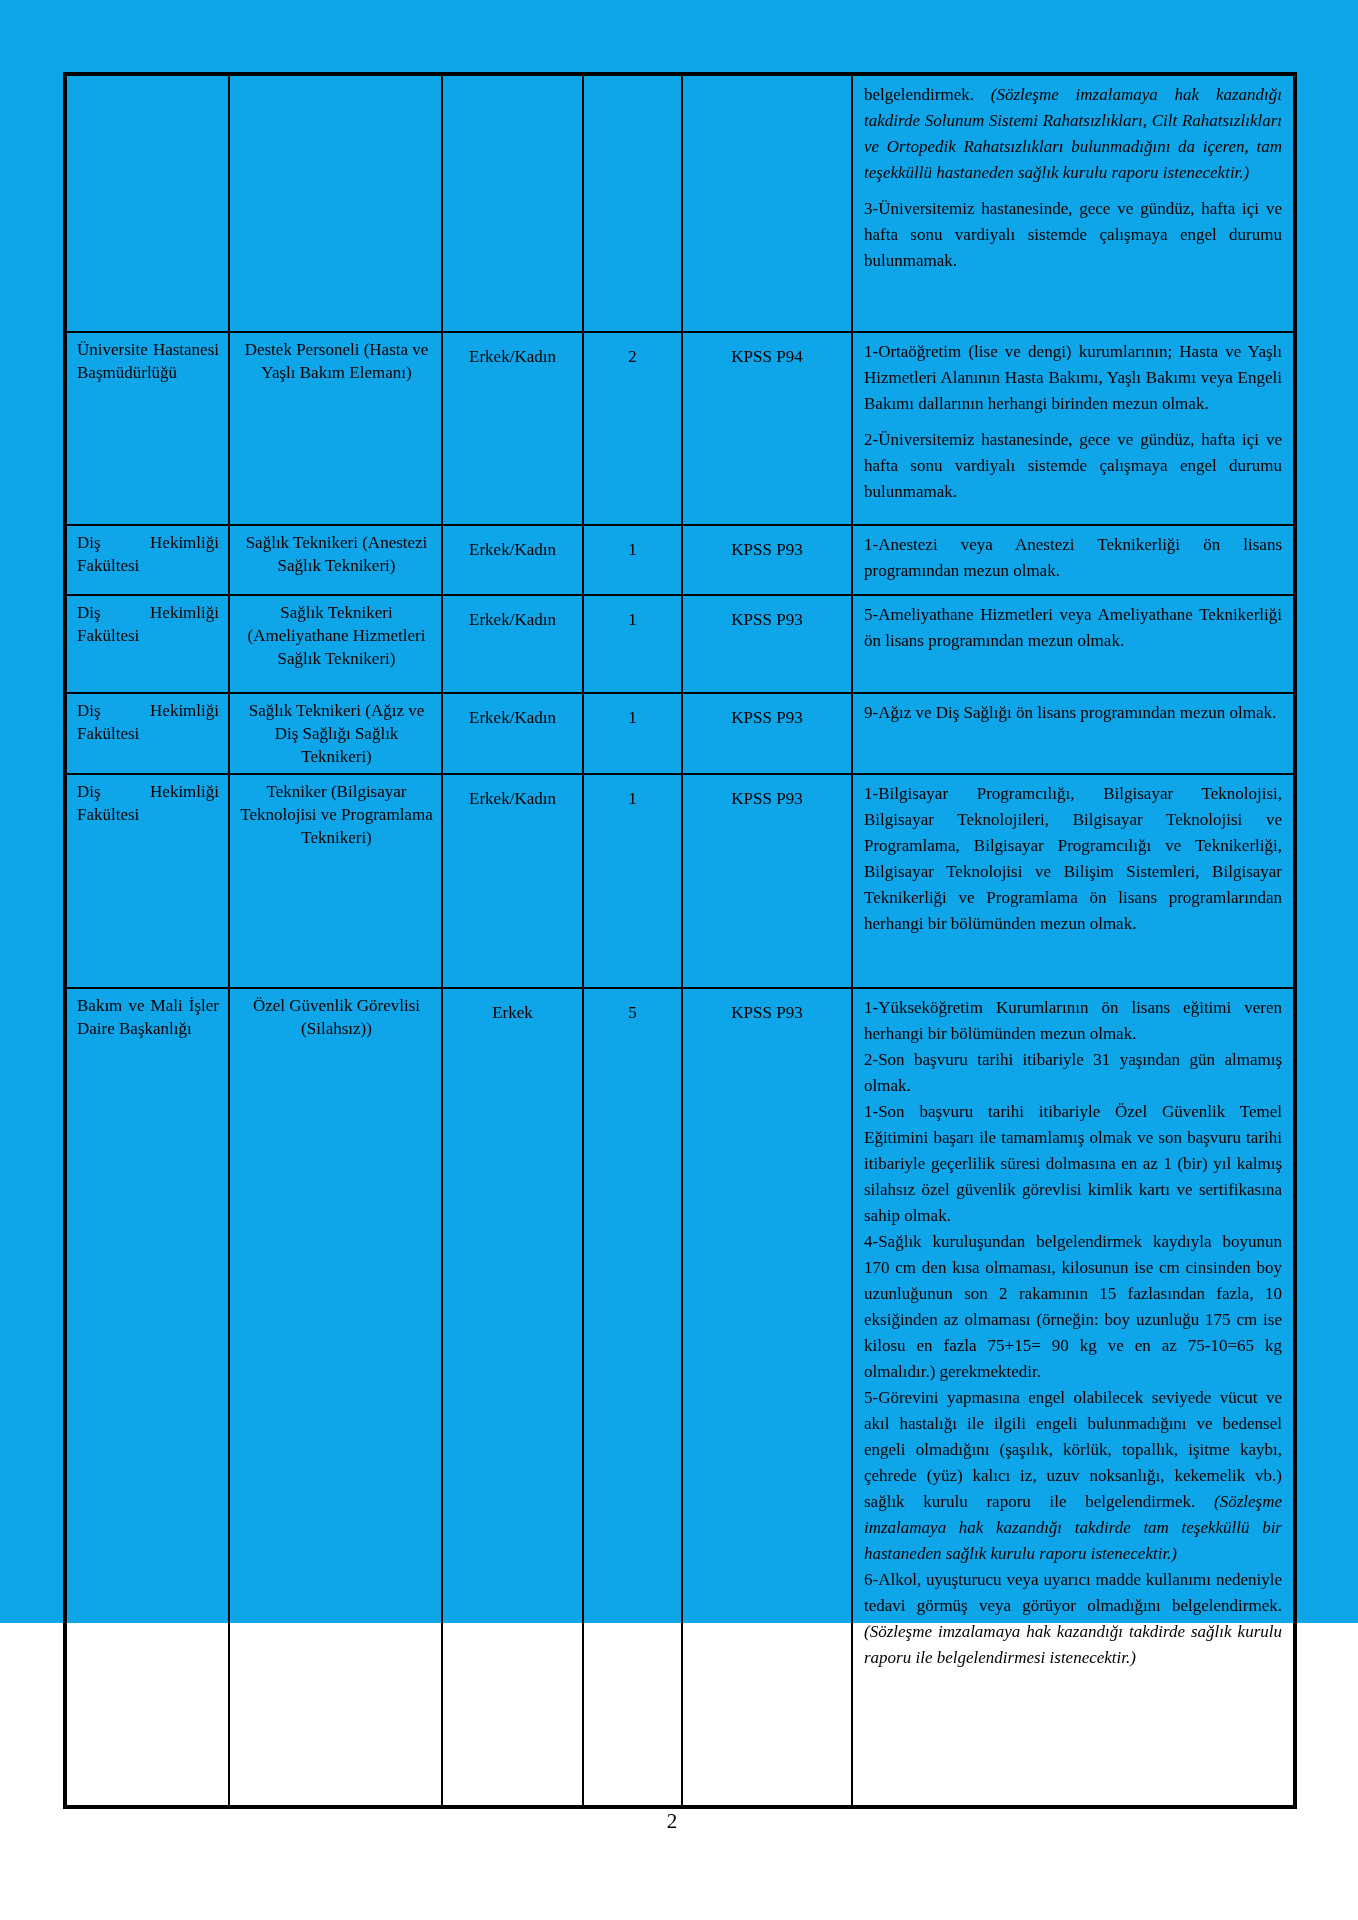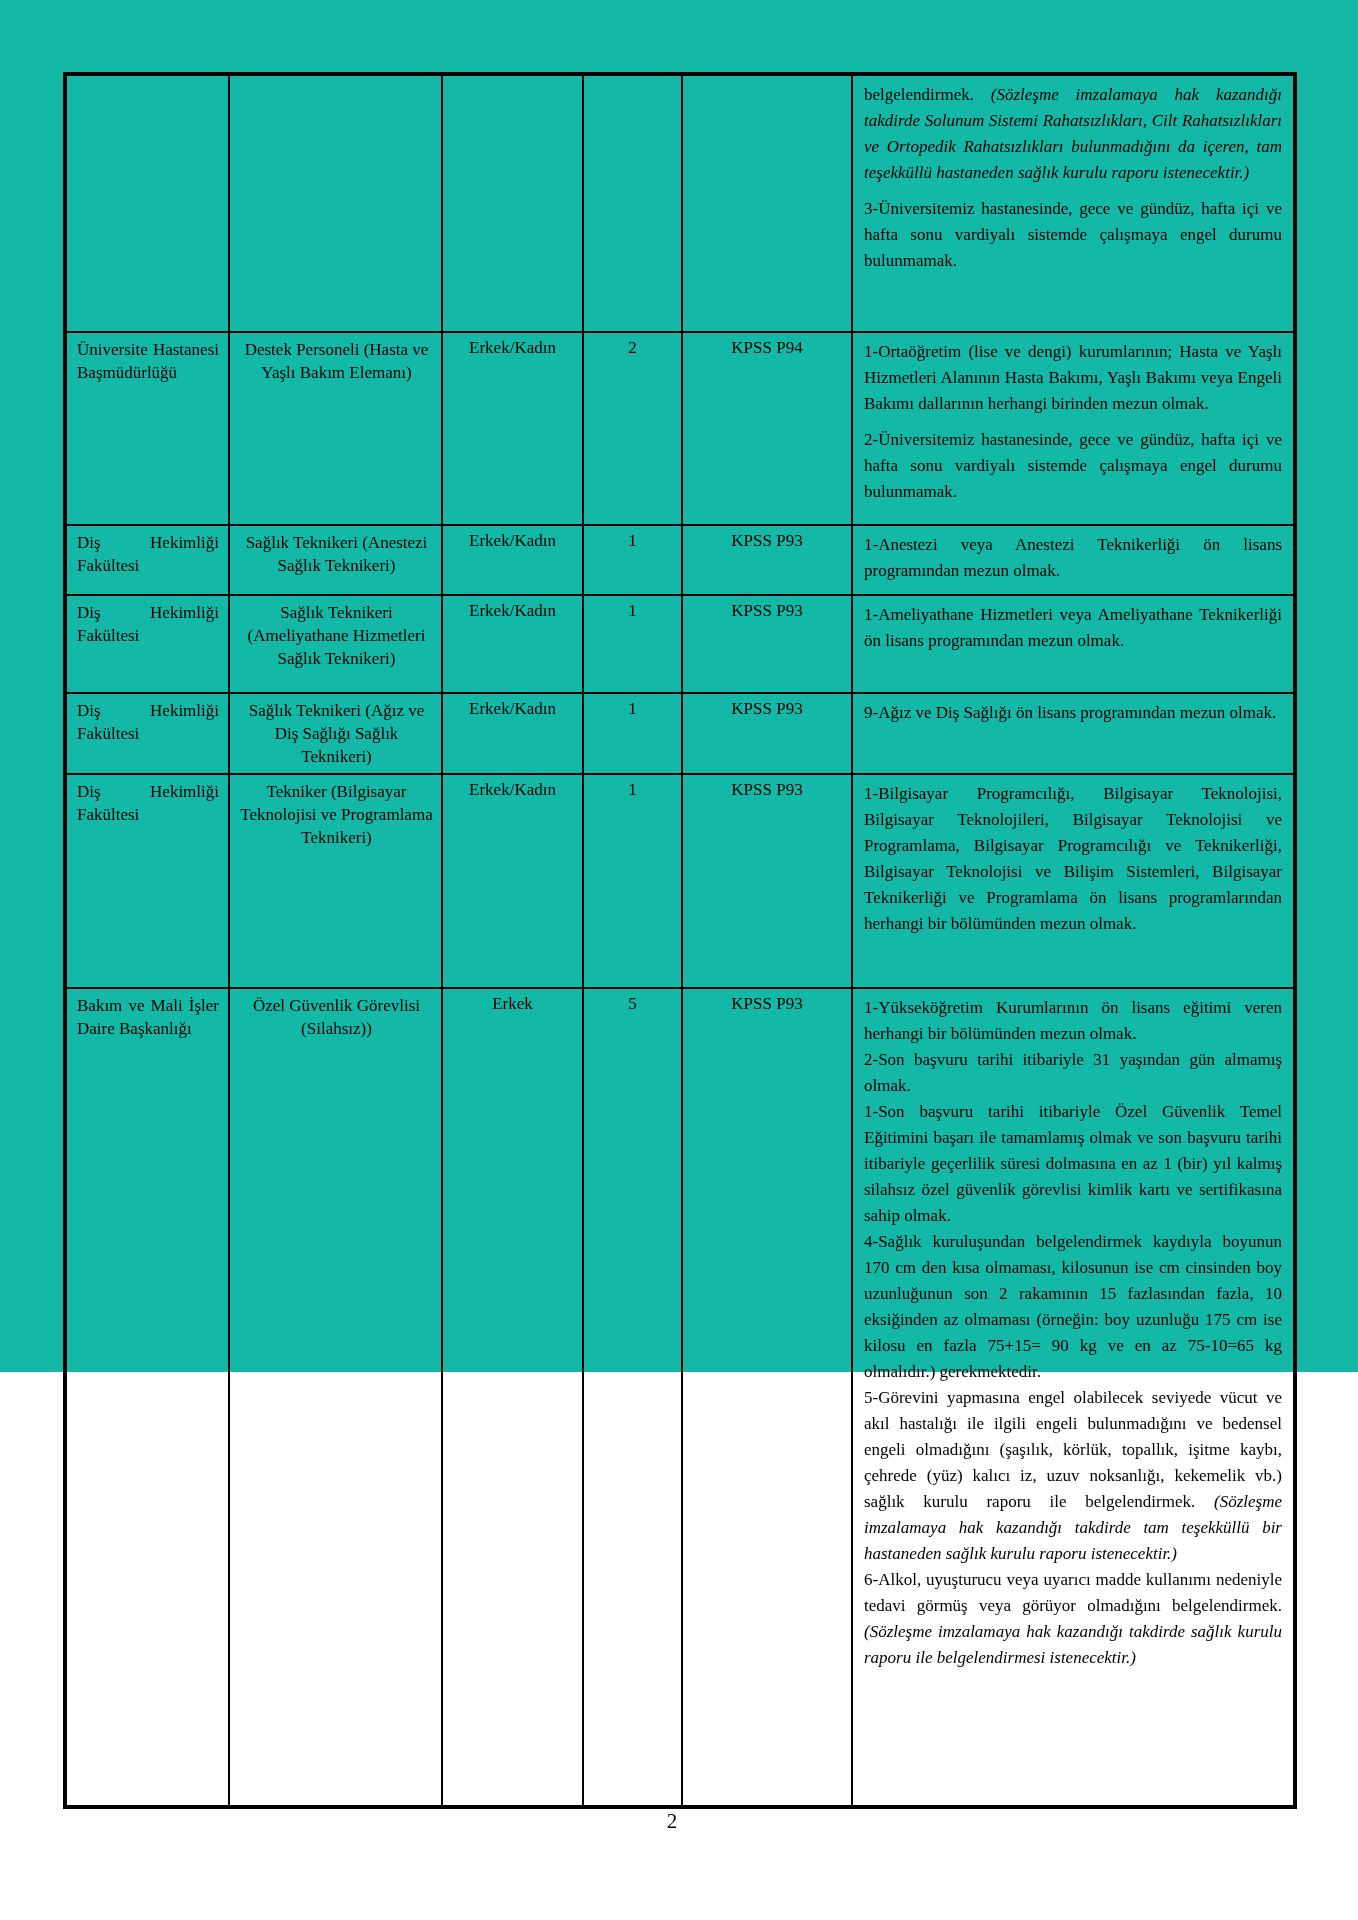--- a/index.html
+++ b/index.html
@@ -10,22 +10,22 @@
   body {
     width: 1358px;
     height: 1920px;
     font-family: "Liberation Serif", "DejaVu Serif", serif;
     color: #000000;
     overflow: hidden;
   }
   .page {
     position: relative;
     width: 1358px;
-    height: 1372px;
-    background: #14b8a6;
+    height: 1623px;
+    background: #0ea5e9;
   }
   table.doc {
     position: absolute;
     left: 63px;
     top: 72px;
     width: 1230px;
     border-collapse: collapse;
     table-layout: fixed;
     border: 4px solid #000000;
   }
@@ -49,21 +49,21 @@
     line-height: 23px;
     text-align: justify;
   }
   .cell-position {
     padding: 5px 8px 5px 10px;
     font-size: 17px;
     line-height: 23px;
     text-align: center;
   }
   .cell-center {
-    padding: 3px 4px;
+    padding: 12px 4px;
     font-size: 17px;
     line-height: 23px;
     text-align: center;
   }
   .cell-req {
     padding: 6px 11px 6px 11px;
     font-size: 17px;
     line-height: 26px;
   }
   .req-p {
@@ -132,21 +132,21 @@
             <div class="req-p"><span>1-Anestezi veya Anestezi Teknikerliği ön lisans programından mezun olmak.</span></div>
           </td>
         </tr>
         <tr>
           <td class="cell-unit">Diş Hekimliği Fakültesi</td>
           <td class="cell-position">Sağlık Teknikeri (Ameliyathane Hizmetleri Sağlık Teknikeri)</td>
           <td class="cell-center">Erkek/Kadın</td>
           <td class="cell-center">1</td>
           <td class="cell-center">KPSS P93</td>
           <td class="cell-req">
-            <div class="req-p"><span>1-Ameliyathane Hizmetleri veya Ameliyathane Teknikerliği ön lisans programından mezun olmak.</span></div>
+            <div class="req-p"><span>5-Ameliyathane Hizmetleri veya Ameliyathane Teknikerliği ön lisans programından mezun olmak.</span></div>
           </td>
         </tr>
         <tr>
           <td class="cell-unit">Diş Hekimliği Fakültesi</td>
           <td class="cell-position">Sağlık Teknikeri (Ağız ve Diş Sağlığı Sağlık Teknikeri)</td>
           <td class="cell-center">Erkek/Kadın</td>
           <td class="cell-center">1</td>
           <td class="cell-center">KPSS P93</td>
           <td class="cell-req">
             <div class="req-p"><span>9-Ağız ve Diş Sağlığı ön lisans programından mezun olmak.</span></div>

